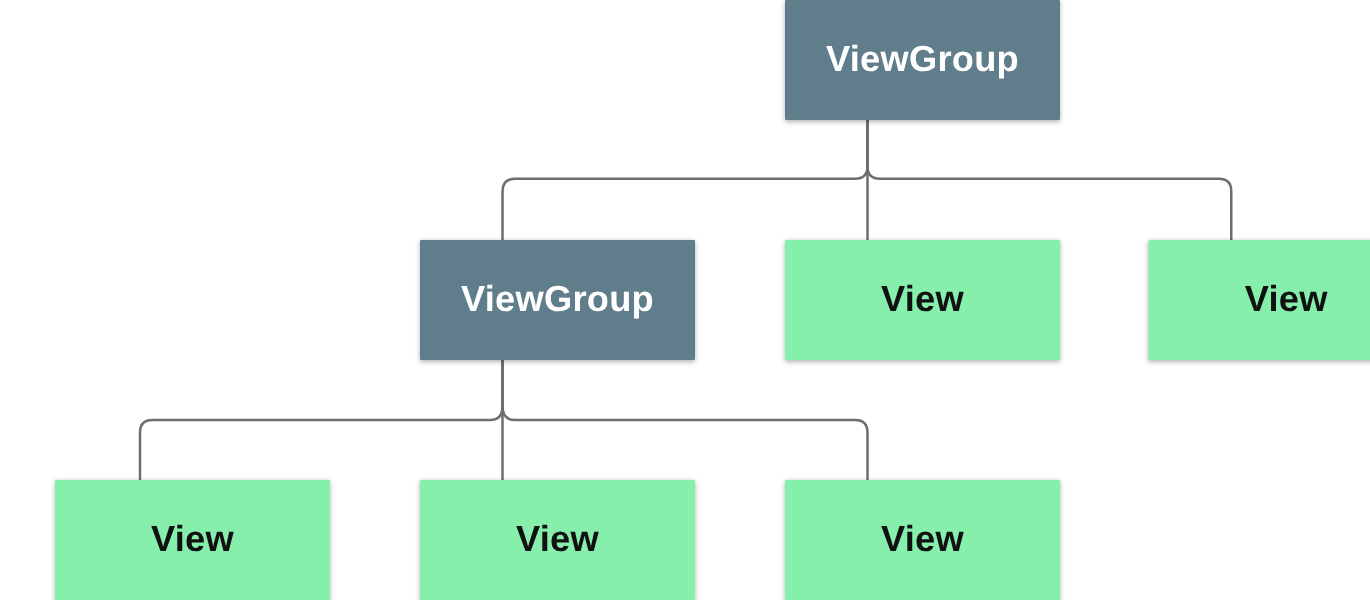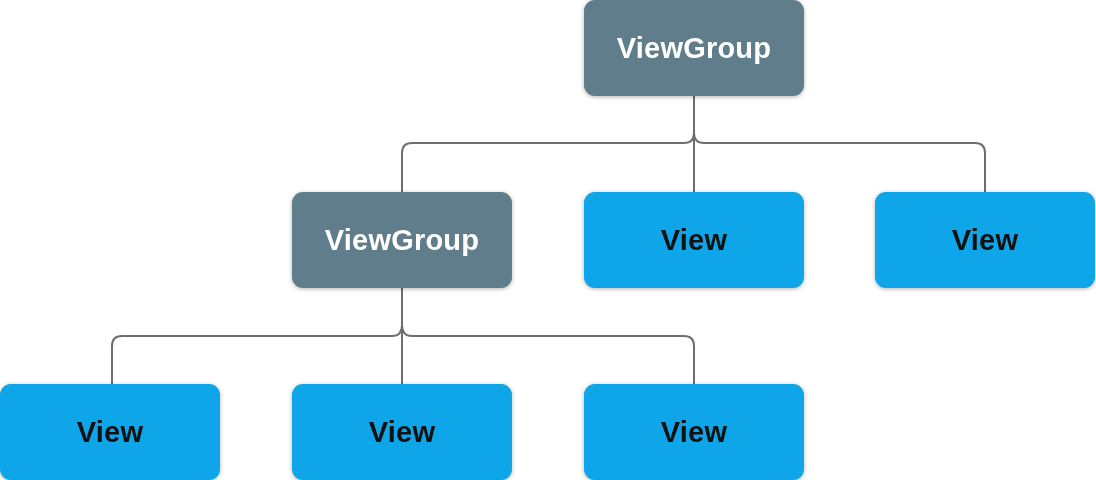--- a/index.html
+++ b/index.html
@@ -24,36 +24,37 @@
   }
   .edges path {
     fill: none;
     stroke: #6e6e6e;
     stroke-width: 2;
   }
   .node {
     position: absolute;
     width: 220px;
     height: 96px;
-    border-radius: 11px;
+    border-radius: 1px;
     display: flex;
     align-items: center;
     justify-content: center;
     box-shadow: 0 1px 4px rgba(0,0,0,0.30);
     box-sizing: border-box;
+    margin-left: 44px;
   }
   .node .node-label {
     font-size: 29px;
     font-weight: 700;
     letter-spacing: 0.2px;
     white-space: nowrap;
   }
   .node.viewgroup { background: #607d8b; }
   .node.viewgroup .node-label { color: #ffffff; }
-  .node.view { background: #0ea5e9; }
+  .node.view { background: #86efac; }
   .node.view .node-label { color: #111111; }
 
   
   .n0 { left: 584px; top: 0; }
   .n1 { left: 292px; top: 192px; }
   .n2 { left: 584px; top: 192px; }
   .n3 { left: 875px; top: 192px; }
   .n4 { left: 0;     top: 384px; }
   .n5 { left: 292px; top: 384px; }
   .n6 { left: 584px; top: 384px; }

